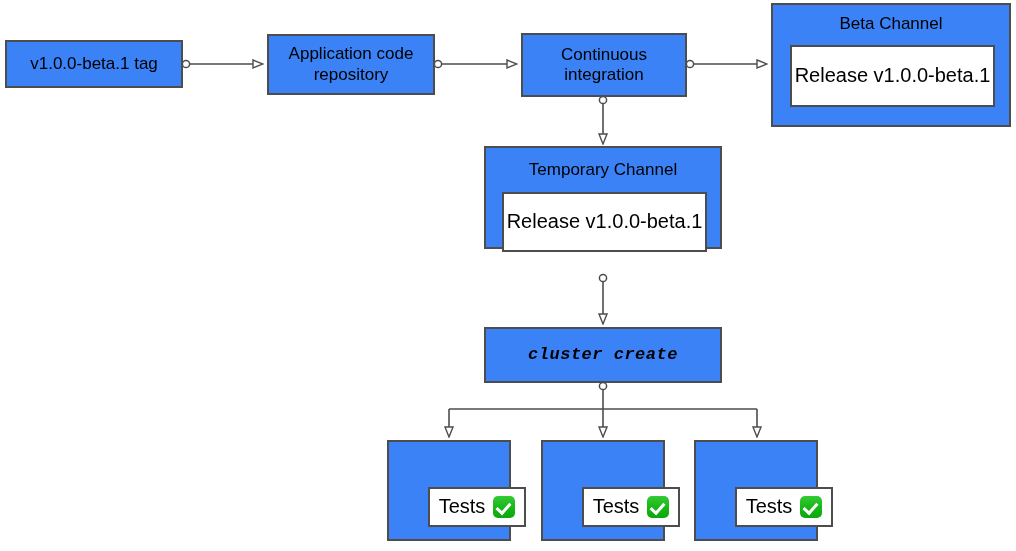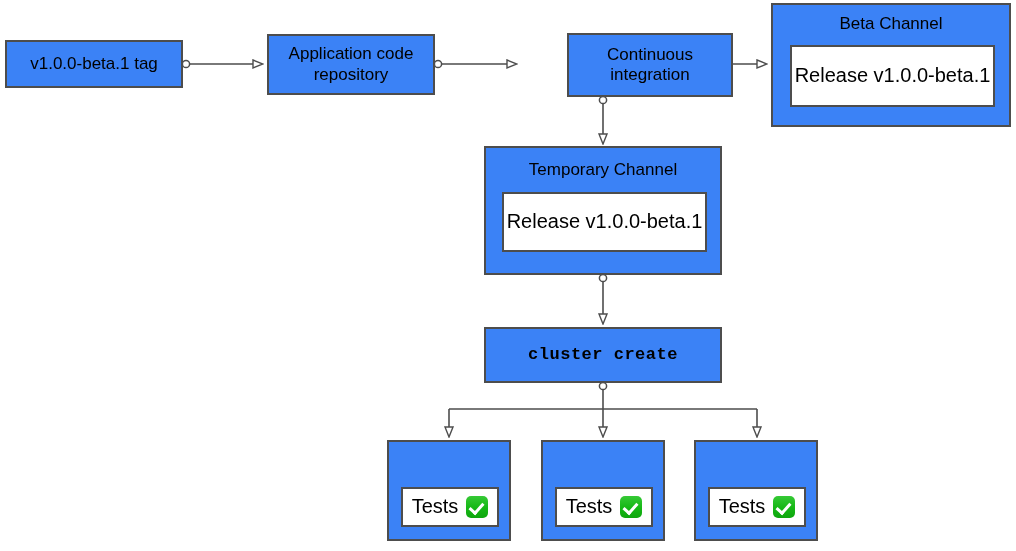--- a/index.html
+++ b/index.html
@@ -65,23 +65,25 @@
     text-align: center;
     font-size: 20px;
     color: #000000;
     white-space: nowrap;
   }
   .mono-node {
     font-family: "Liberation Mono", "DejaVu Sans Mono", monospace;
     font-weight: bold;
     font-size: 17px;
     letter-spacing: 0.5px;
+    font-style: italic;
   }
   .tests-inner {
     gap: 8px;
+    margin-left: 27px;
   }
   .check-badge {
     display: inline-block;
     width: 22px;
     height: 22px;
     border-radius: 5px;
     background: linear-gradient(180deg, #36c936 0%, #15b715 55%, #0ea60e 100%);
     position: relative;
     flex: 0 0 auto;
   }
@@ -152,32 +154,32 @@
   </svg>
 
   <div class="node" style="left:5px; top:40px; width:178px; height:48px;">
     <span class="label-text">v1.0.0-beta.1 tag</span>
   </div>
 
   <div class="node" style="left:267px; top:34px; width:168px; height:61px;">
     <span class="label-text">Application code repository</span>
   </div>
 
-  <div class="node" style="left:521px; top:33px; width:166px; height:64px;margin-left:46px;">
+  <div class="node" style="left:521px; top:33px; width:166px; height:64px;">
     <span class="label-text">Continuous integration</span>
   </div>
 
   <div class="node container" style="left:771px; top:3px; width:240px; height:124px;">
     <div class="container-title" style="top:9px;">Beta Channel</div>
     <div class="inner-node" style="left:17px; top:40px; width:205px; height:62px;">
       <span>Release v1.0.0-beta.1</span>
     </div>
   </div>
 
-  <div class="node container" style="left:484px; top:146px; width:238px; height:129px;padding-left:7px;">
+  <div class="node container" style="left:484px; top:146px; width:238px; height:103px;padding-left:7px;">
     <div class="container-title" style="top:12px;">Temporary Channel</div>
     <div class="inner-node" style="left:16px; top:44px; width:205px; height:60px;">
       <span>Release v1.0.0-beta.1</span>
     </div>
   </div>
 
   <div class="node mono-node" style="left:484px; top:327px; width:238px; height:56px;">
     <span class="label-text">cluster create</span>
   </div>
 

